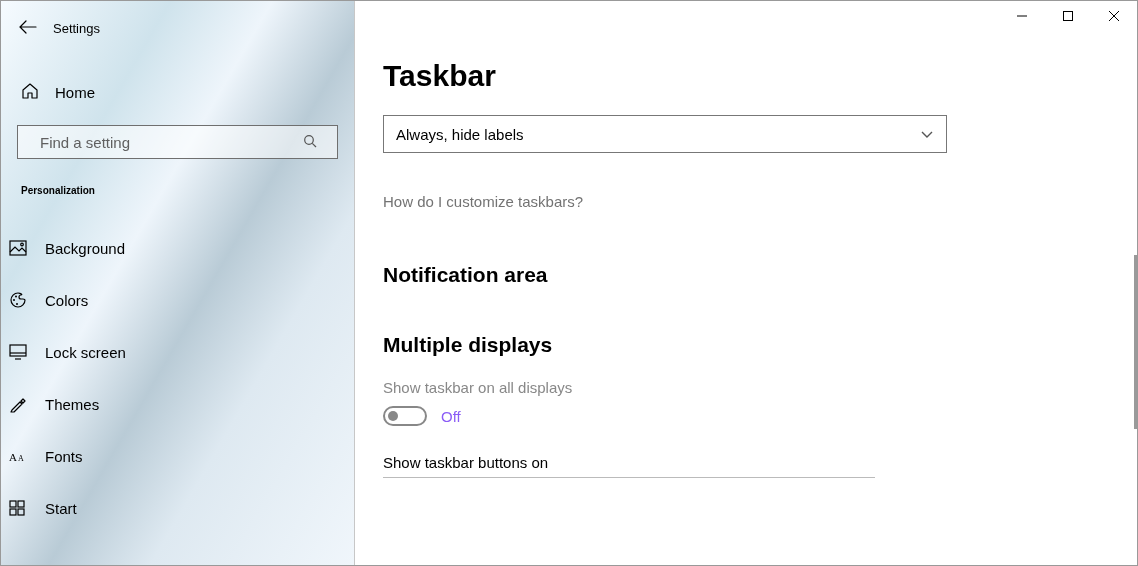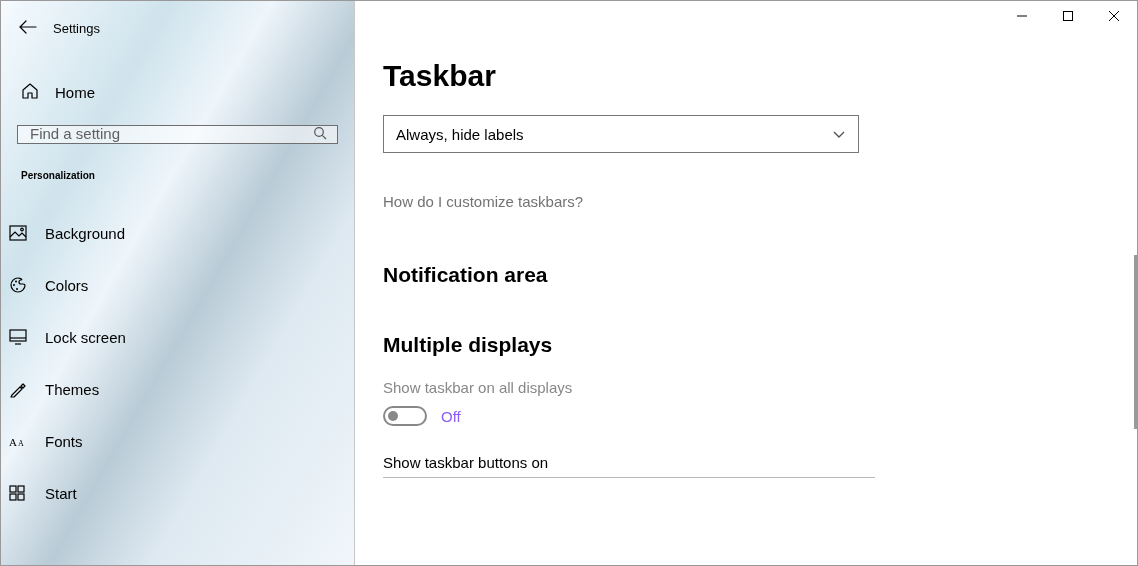--- a/index.html
+++ b/index.html
@@ -49,26 +49,26 @@
     gap: 16px;
     padding: 0 0 0 20px;
     margin-top: 38px;
     height: 30px;
     font-size: 15px;
   }
   .home-icon { width: 18px; text-align: center; }
 
   .search-box {
     margin: 18px 16px 0 16px;
-    height: 19px;
+    height: 34px;
     border: 1px solid #6f6f6f;
     background: rgba(255,255,255,0.55);
     display: flex;
-    align-items: flex-end;
-    padding: 0 10px;
+    align-items: center;
+    padding: 0 20px;
   }
   .search-box input {
     flex: 1;
     border: none;
     background: transparent;
     outline: none;
     font-size: 15px;
     color: #606060;
   }
   .search-box input::placeholder { color: #606060; }
@@ -123,21 +123,21 @@
     padding: 58px 0 0 28px;
     position: relative;
     height: 100%;
   }
   .page-title {
     font-size: 30px;
     font-weight: 600;
     margin: 0 0 22px 0;
   }
   .combo {
-    width: 476px;
+    width: 564px;
     height: 38px;
     border: 1px solid #777;
     display: flex;
     align-items: center;
     justify-content: space-between;
     padding: 0 12px;
     font-size: 15px;
   }
   .chev { font-size: 15px; color: #444; }
 

